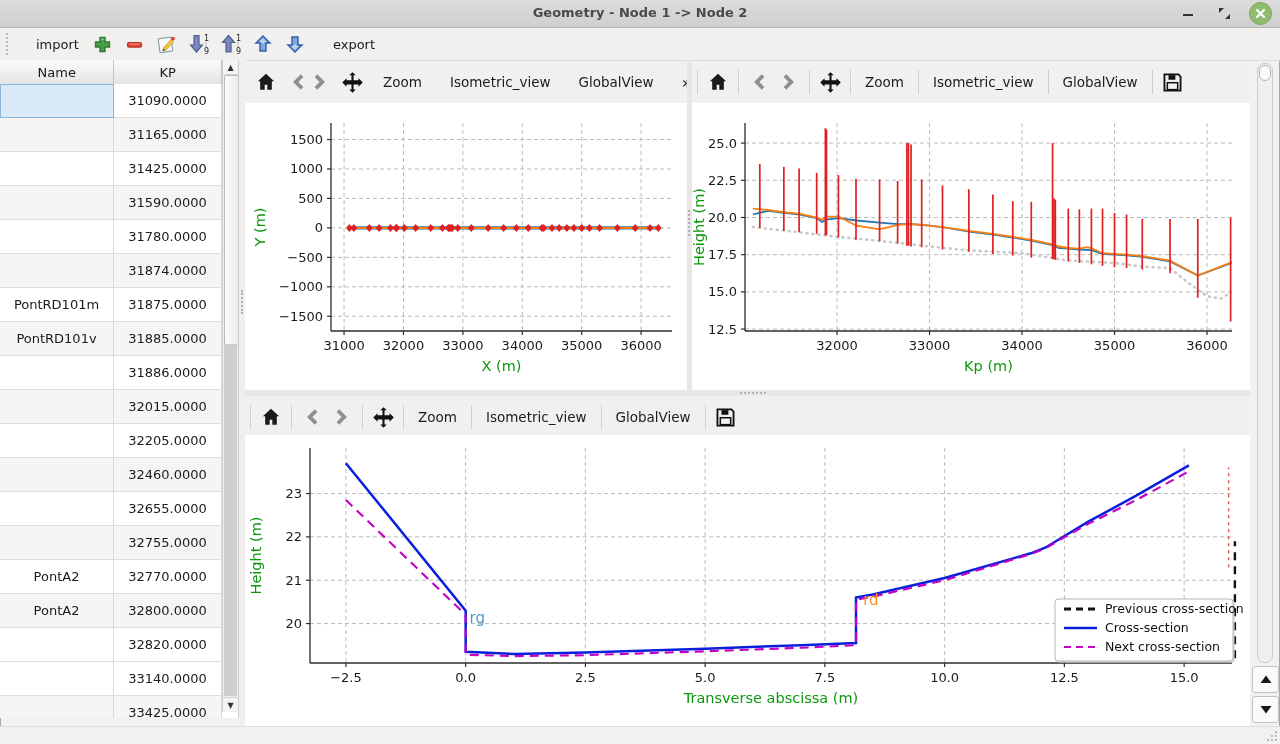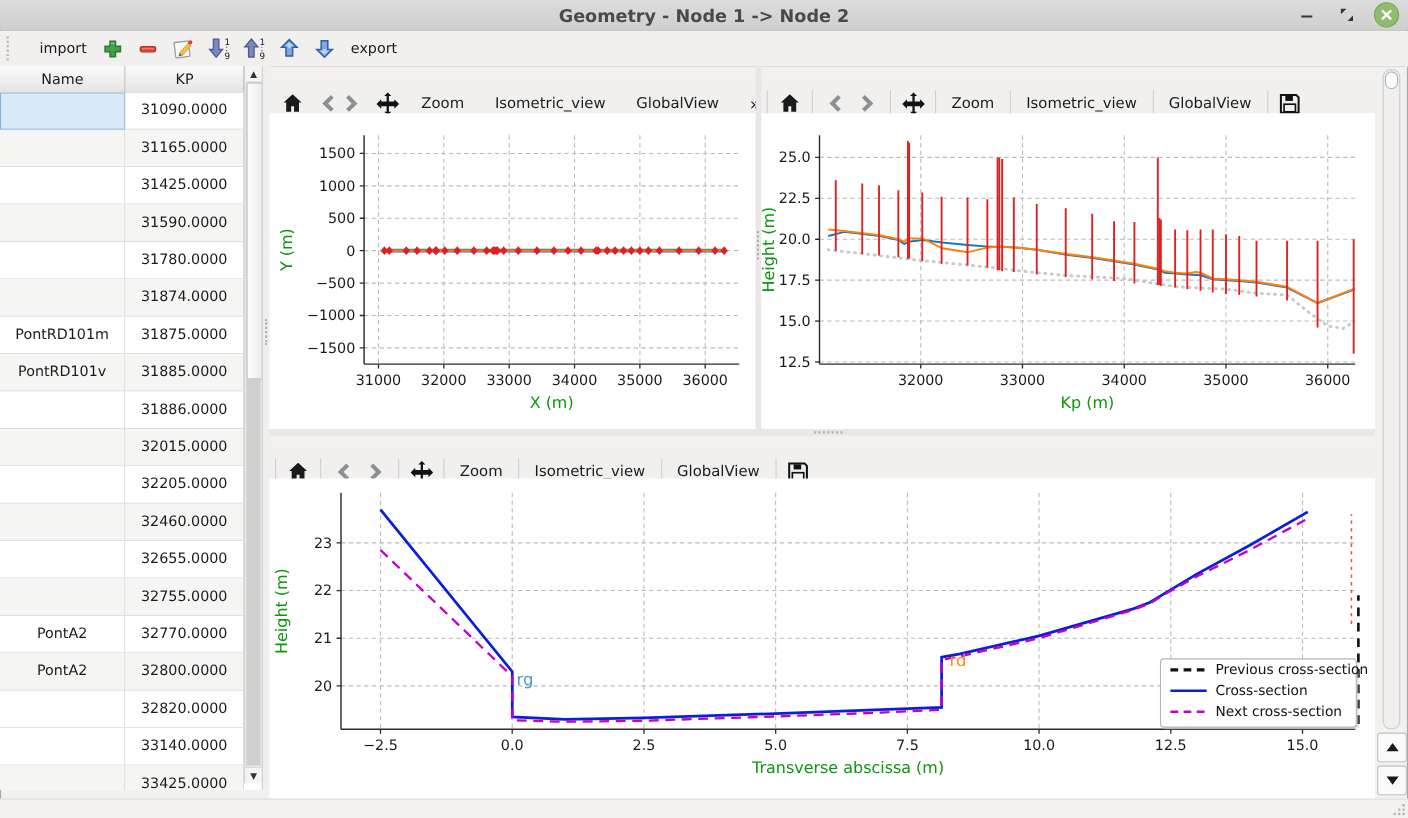--- a/index.html
+++ b/index.html
@@ -2,21 +2,21 @@
 <html><head>
 <meta charset="utf-8">
 <style>
   html,body{margin:0;padding:0;background:#555;}
   .window{position:relative;width:1280px;height:744px;background:#f2f1ef;
     font-family:"DejaVu Sans","Liberation Sans",sans-serif;font-size:13px;color:#1a1a1a;
     overflow:hidden;box-shadow:inset 0 0 0 1px #a8a8a8;}
   
   .titlebar{position:absolute;left:0;top:0;width:100%;height:27px;
     background:linear-gradient(#dcdcdc,#cfcfcf);border-bottom:1px solid #b4b4b4;}
-  .title{position:absolute;left:0;right:0;top:5px;text-align:center;font-weight:bold;color:#4a4a4a;font-size:16px;}
+  .title{position:absolute;left:0;right:0;top:5px;text-align:center;font-weight:bold;color:#4a4a4a;font-size:13px;}
   .winbtns{position:absolute;right:8px;top:0;height:27px;display:flex;align-items:center;gap:14px;}
   .wbtn{display:inline-flex;align-items:center;justify-content:center;width:22px;height:22px;cursor:default;}
   .wbtn.close{width:21px;height:21px;border-radius:50%;background:#8fbc6f;border:1px solid #7aa55d;}
   
   .toolbar{position:absolute;left:0;top:28px;width:100%;height:32px;background:#f1f0ee;
     border-bottom:1px solid #dcdcdc;display:flex;align-items:center;}
   .tb-grip{width:4px;height:22px;border-left:2px dotted #b9b9b9;margin:0 8px 0 6px;}
   .tb-text{padding:3px 8px;color:#1b1b1b;margin-left:8px;}
   .tb-icon{width:24px;height:24px;display:inline-flex;align-items:center;justify-content:center;margin:0 4px;}
   
@@ -34,21 +34,21 @@
   .t-cell.name{width:114px;} .t-cell.kp{width:108px;}
   .t-row.alt .t-cell{background:#f5f5f4;}
   .t-cell.selected{background:#daeaf8 !important;border:1px solid #8ab4d8;}
   
   .t-scroll{position:absolute;left:222px;top:0;width:16px;height:652px;background:#efeeec;border-left:1px solid #cfcfcf;}
   .t-sbtn{position:absolute;left:0;width:15px;height:14px;background:#f5f4f2;display:flex;align-items:center;justify-content:center;font-size:8px;color:#333;}
   .t-thumb{position:absolute;left:1px;top:15px;width:13px;height:268px;background:linear-gradient(90deg,#fdfdfd,#ececec);border:1px solid #b9b9b9;border-radius:2px;}
   .t-track-low{position:absolute;left:1px;top:284px;width:13px;height:352px;background:#cfcfcd;}
   
   .right-panel{position:absolute;left:245px;top:60px;width:1035px;height:667px;}
-  .ptoolbar{position:absolute;height:40px;display:flex;align-items:center;background:#f1f0ee;margin-top:12px;}
+  .ptoolbar{position:absolute;height:40px;display:flex;align-items:center;background:#f1f0ee;}
   .pt-sep{width:1px;height:24px;background:#cfcfcf;margin:0 5px;}
   .pt-btn{display:inline-flex;align-items:center;justify-content:center;padding:4px 9px;color:#1b1b1b;font-size:13.5px;background:transparent;border:none;font-family:inherit;}
   .pt-ibtn{display:inline-flex;align-items:center;justify-content:center;width:30px;height:28px;}
   .canvas{position:absolute;background:#fff;}
   .vsplit{position:absolute;left:442px;top:0;width:5px;height:330px;background:#e9e7e5;}
   .vsplit .dots{position:absolute;left:1px;top:150px;height:26px;border-left:2px dotted #b0b0b0;}
   .hsplit{position:absolute;left:0;top:330px;width:1005px;height:6px;background:#e9e7e5;}
   .hsplit .dots{position:absolute;left:495px;top:2px;width:26px;border-top:2px dotted #b0b0b0;}
   
   .v-scroll{position:absolute;left:1257px;top:63px;width:14px;height:598px;background:#f1efee;border:1px solid #cccccc;border-radius:7px;}
@@ -138,21 +138,21 @@
         <path d="M11 3l7 7h-4v8h-6v-8H4z" fill="#7fa9de" stroke="#2f5fa8" stroke-width="1.4"></path>
         <path d="M11 5.2L15 9h-2.6v1.4h-2.8V9H7z" fill="#b9d2ef"></path>
       </svg>
     </span>
     <span class="tb-icon">
       <svg width="22" height="22" viewBox="0 0 22 22">
         <path d="M11 19l-7-7h4V4h6v8h4z" fill="#7fa9de" stroke="#2f5fa8" stroke-width="1.4"></path>
         <path d="M11 16.8L7 13h2.6v-1.4h2.8V13H15z" fill="#b9d2ef"></path>
       </svg>
     </span>
-    <span class="tb-text" style="margin-left:0;">export</span>
+    <span class="tb-text" style="margin-left:14px;">export</span>
   </div>
 
   <div class="left-panel">
     <div class="thead">
       <div class="th name">Name</div>
       <div class="th kp">KP</div>
     </div>
     <div class="tbody">
         <div class="t-row">
           <div class="t-cell name selected"></div>

